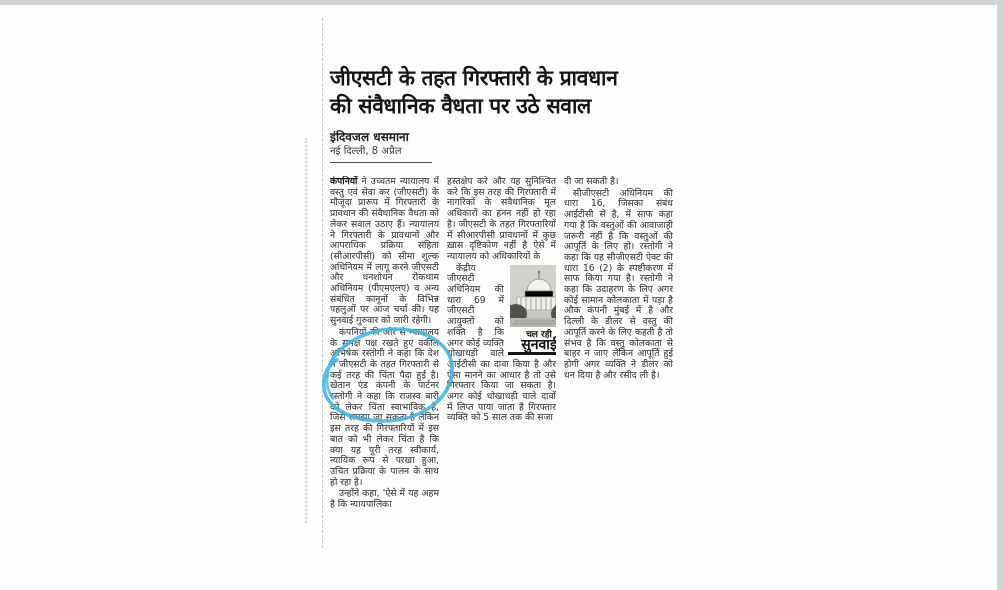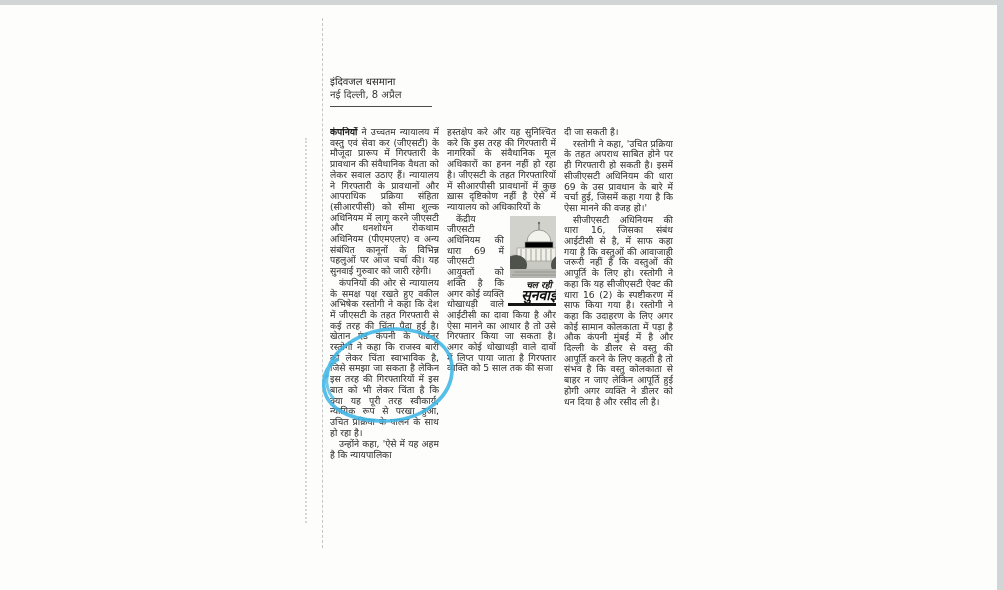--- a/index.html
+++ b/index.html
@@ -21,56 +21,59 @@
     position:absolute;left:305px;top:138px;height:385px;width:0;
     border-left:2px dotted #cdcdcb;opacity:.8;
   }
 
   .article{position:absolute;left:330px;top:64px;width:350px;}
 
   .headline{font-weight:700;color:#141414;font-size:21px;line-height:28px;letter-spacing:-.3px;}
   .headline div{white-space:nowrap;}
 
   .byline{margin-top:11px;}
-  .byline .author{font-weight:400;font-size:10px;color:#1d1d1d;line-height:13px;}
+  .byline .author{font-weight:700;font-size:12px;color:#1d1d1d;line-height:13px;}
   .byline .dateline{font-size:10px;color:#3a3a3a;line-height:13px;}
   .byline-rule{width:102px;border:0;border-top:1.5px solid #4c4c4c;margin:5px 0 0 0;}
 
-  .cols{display:flex;gap:8px;margin-top:20px;width:348px;}
+  .cols{display:flex;gap:8px;margin-top:13px;width:348px;}
   .col{
     width:109px;height:378px;overflow:hidden;
     font-size:9.2px;line-height:10.7px;text-align:justify;color:#2e2e2e;
   }
   .col p{margin:0 0 1px 0;}
   .col p.ind{text-indent:9px;}
   .col b{color:#161616;}
 
   .photo-float{
     float:right;width:62px;margin:2px -14px 2px 4px;
     text-align:center;
-    font-style:italic;
   }
   .photo-frame{width:58px;height:62px;margin:0 auto;display:block;}
   .photo-caption{font-weight:700;font-size:9px;line-height:10px;color:#111;margin-top:2px;}
   .photo-caption-2{font-weight:700;font-size:14px;line-height:11px;color:#111;}
   .caption-rule{height:3px;background:#151515;width:66px;margin:2px auto 0 auto;}
 
   .annotation-svg{position:absolute;left:313px;top:318px;pointer-events:none;}
 </style>
 </head>
 <body>
 
 <div class="edge-top"></div>
 <div class="edge-right"></div>
 
 <div class="remnant-dots"></div>
 <div class="col-sep-dashed"></div>
 
 <div class="article">
 
+  <div class="headline">
+    <div>जीएसटी के तहत गिरफ्तारी के प्रावधान</div>
+    <div>की संवैधानिक वैधता पर उठे सवाल</div>
+  </div>
 
   <div class="byline">
     <div class="author">इंदिवजल धसमाना</div>
     <div class="dateline">नई दिल्ली, 8 अप्रैल</div>
     <hr class="byline-rule">
   </div>
 
   <div class="cols">
 
     <div class="col">
@@ -112,21 +115,20 @@
         <div class="photo-caption">चल रही</div>
         <div class="photo-caption-2">सुनवाई</div>
         <div class="caption-rule"></div>
       </div>
 
       <p class="ind">केंद्रीय जीएसटी अधिनियम की धारा 69 में जीएसटी आयुक्तों को शक्ति है कि अगर कोई व्यक्ति धोखाधड़ी वाले आईटीसी का दावा किया है और ऐसा मानने का आधार है तो उसे गिरफ्तार किया जा सकता है। अगर कोई धोखाधड़ी वाले दावों में लिप्त पाया जाता है गिरफ्तार व्यक्ति को 5 साल तक की सजा</p>
     </div>
 
     <div class="col">
       <p>दी जा सकती है।</p>
-      <p class="ind">रस्तोगी ने कहा, 'उचित प्रक्रिया के तहत अपराध साबित होने पर ही गिरफ्तारी हो सकती है। इसमें सीजीएसटी अधिनियम की धारा 69 के उस प्रावधान के बारे में चर्चा हुई, जिसमें कहा गया है कि ऐसा मानने की वजह हो।'</p>
       <p class="ind">सीजीएसटी अधिनियम की धारा 16, जिसका संबंध आईटीसी से है, में साफ कहा गया है कि वस्तुओं की आवाजाही जरूरी नहीं है कि वस्तुओं की आपूर्ति के लिए हो। रस्तोगी ने कहा कि यह सीजीएसटी ऐक्ट की धारा 16 (2) के स्पष्टीकरण में साफ किया गया है। रस्तोगी ने कहा कि उदाहरण के लिए अगर कोई सामान कोलकाता में पड़ा है औक कंपनी मुंबई में है और दिल्ली के डीलर से वस्तु की आपूर्ति करने के लिए कहती है तो संभव है कि वस्तु कोलकाता से बाहर न जाए लेकिन आपूर्ति हुई होगी अगर व्यक्ति ने डीलर को धन दिया है और रसीद ली है।</p>
     </div>
 
   </div>
 </div>
 
 <svg class="annotation-svg" width="152" height="114" viewBox="0 0 152 114">
   <path d="M 14,58
            C 16,32 50,10 84,11
            C 116,12 141,28 139,54

